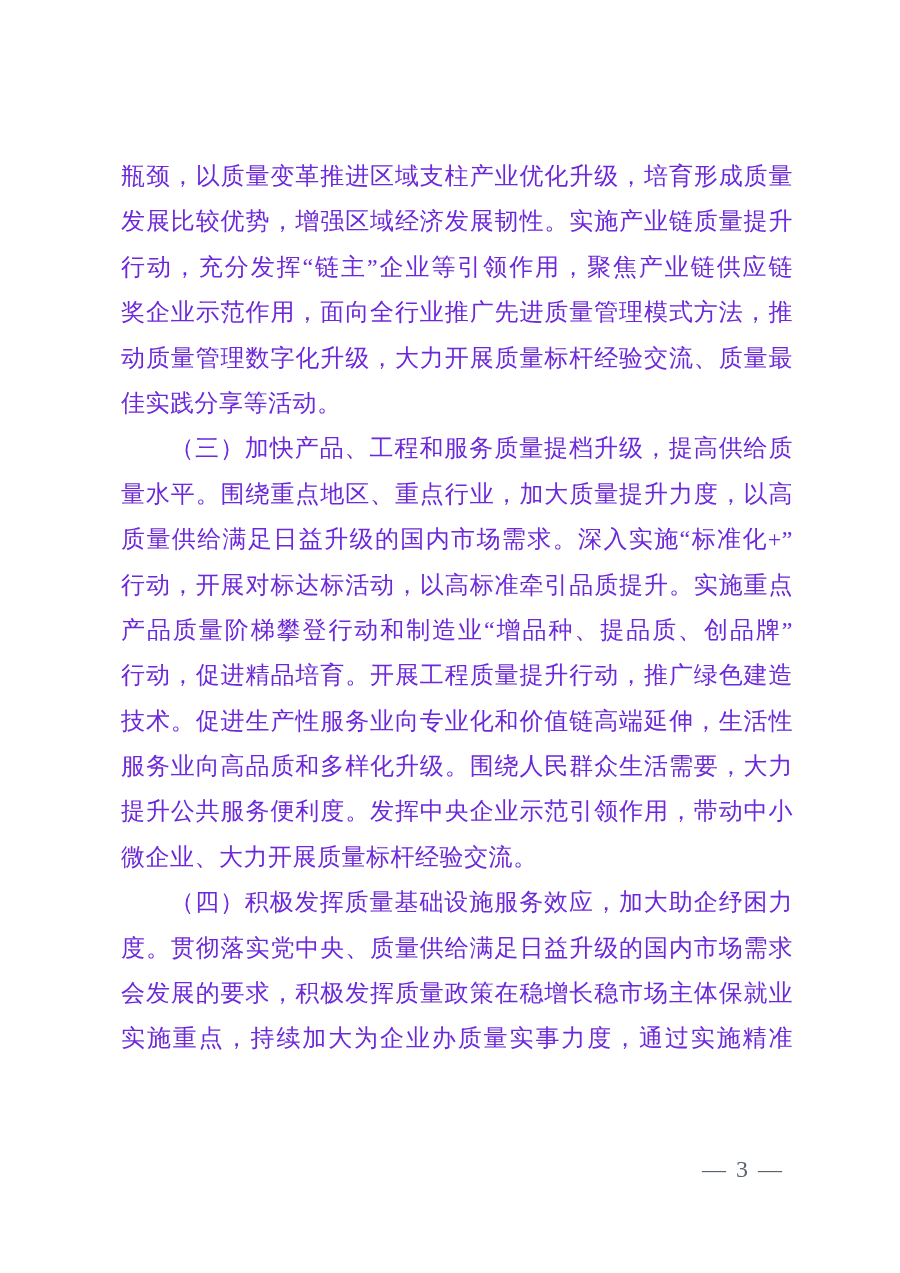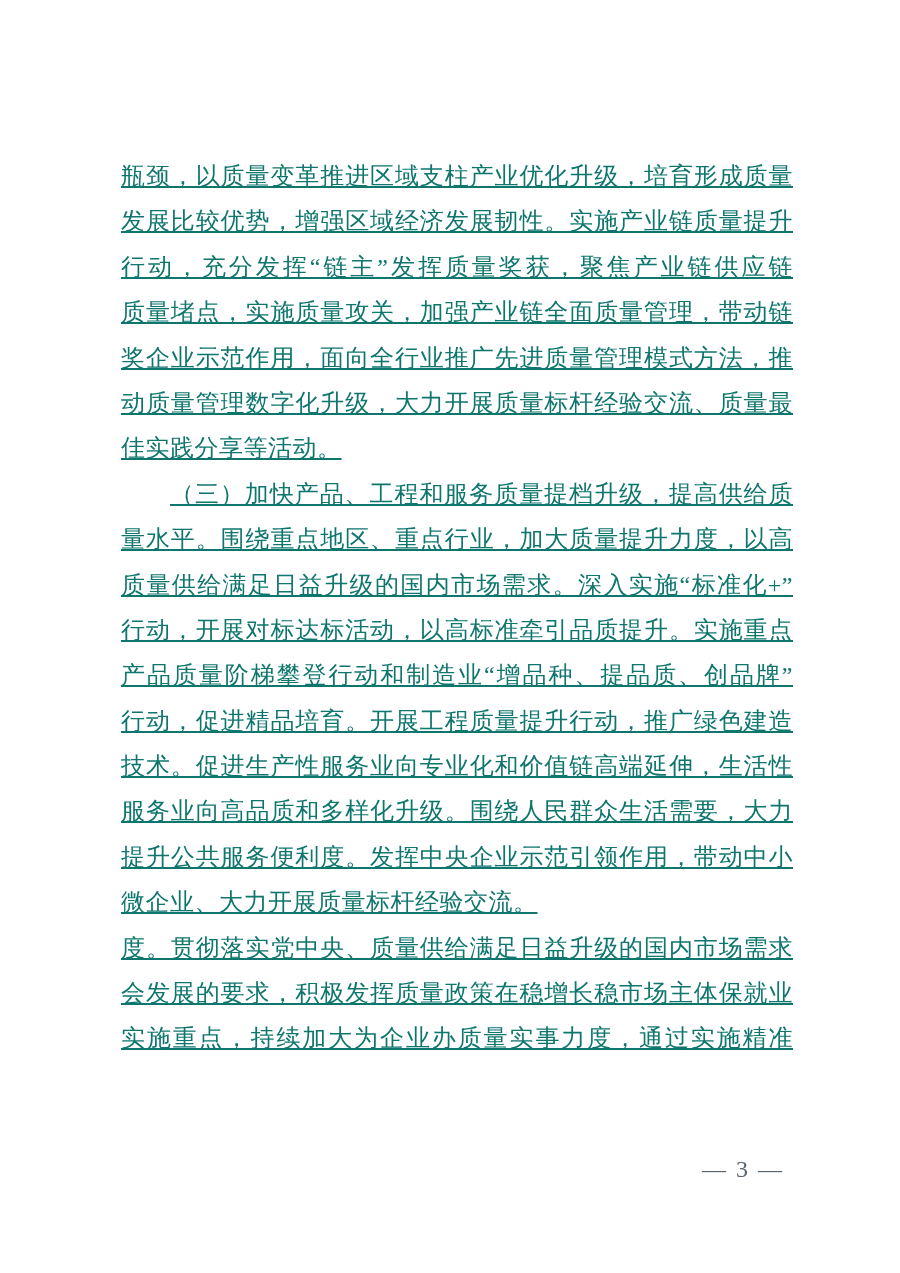--- a/index.html
+++ b/index.html
@@ -55,42 +55,42 @@
     right: 116px;
     font-size: 24px;
     letter-spacing: 2px;
     line-height: 30px;
   }
 </style>
 </head>
 <body style="background: rgb(255, 255, 255);">
 
 <div class="page" style="background: rgb(255, 255, 255);">
-  <div class="text-block" style="color: #0f766e; text-decoration: underline;">
+  <div class="text-block" style="color: #6d28d9;">
       <div class="paragraph">
         <div class="line fill">瓶颈，以质量变革推进区域支柱产业优化升级，培育形成质量</div>
         <div class="line fill">发展比较优势，增强区域经济发展韧性。实施产业链质量提升</div>
-        <div class="line fill">行动，充分发挥“链主”发挥质量奖获，聚焦产业链供应链</div>
-        <div class="line fill">质量堵点，实施质量攻关，加强产业链全面质量管理，带动链</div>
+        <div class="line fill">行动，充分发挥“链主”企业等引领作用，聚焦产业链供应链</div>
         <div class="line fill">奖企业示范作用，面向全行业推广先进质量管理模式方法，推</div>
         <div class="line fill">动质量管理数字化升级，大力开展质量标杆经验交流、质量最</div>
         <div class="line short">佳实践分享等活动。</div>
       </div>
       <div class="paragraph">
         <div class="line fill indent">（三）加快产品、工程和服务质量提档升级，提高供给质</div>
         <div class="line fill">量水平。围绕重点地区、重点行业，加大质量提升力度，以高</div>
         <div class="line fill">质量供给满足日益升级的国内市场需求。深入实施“标准化+”</div>
         <div class="line fill">行动，开展对标达标活动，以高标准牵引品质提升。实施重点</div>
         <div class="line fill">产品质量阶梯攀登行动和制造业“增品种、提品质、创品牌”</div>
         <div class="line fill">行动，促进精品培育。开展工程质量提升行动，推广绿色建造</div>
         <div class="line fill">技术。促进生产性服务业向专业化和价值链高端延伸，生活性</div>
         <div class="line fill">服务业向高品质和多样化升级。围绕人民群众生活需要，大力</div>
         <div class="line fill">提升公共服务便利度。发挥中央企业示范引领作用，带动中小</div>
         <div class="line short">微企业、大力开展质量标杆经验交流。</div>
       </div>
       <div class="paragraph">
+        <div class="line fill indent">（四）积极发挥质量基础设施服务效应，加大助企纾困力</div>
         <div class="line fill">度。贯彻落实党中央、质量供给满足日益升级的国内市场需求</div>
         <div class="line fill">会发展的要求，积极发挥质量政策在稳增长稳市场主体保就业</div>
         <div class="line fill">实施重点，持续加大为企业办质量实事力度，通过实施精准</div>
       </div>
     </div>
   <div class="page-number" style="color: rgb(90, 101, 112);">— 3 —</div>
 </div>
 
 </body></html>

